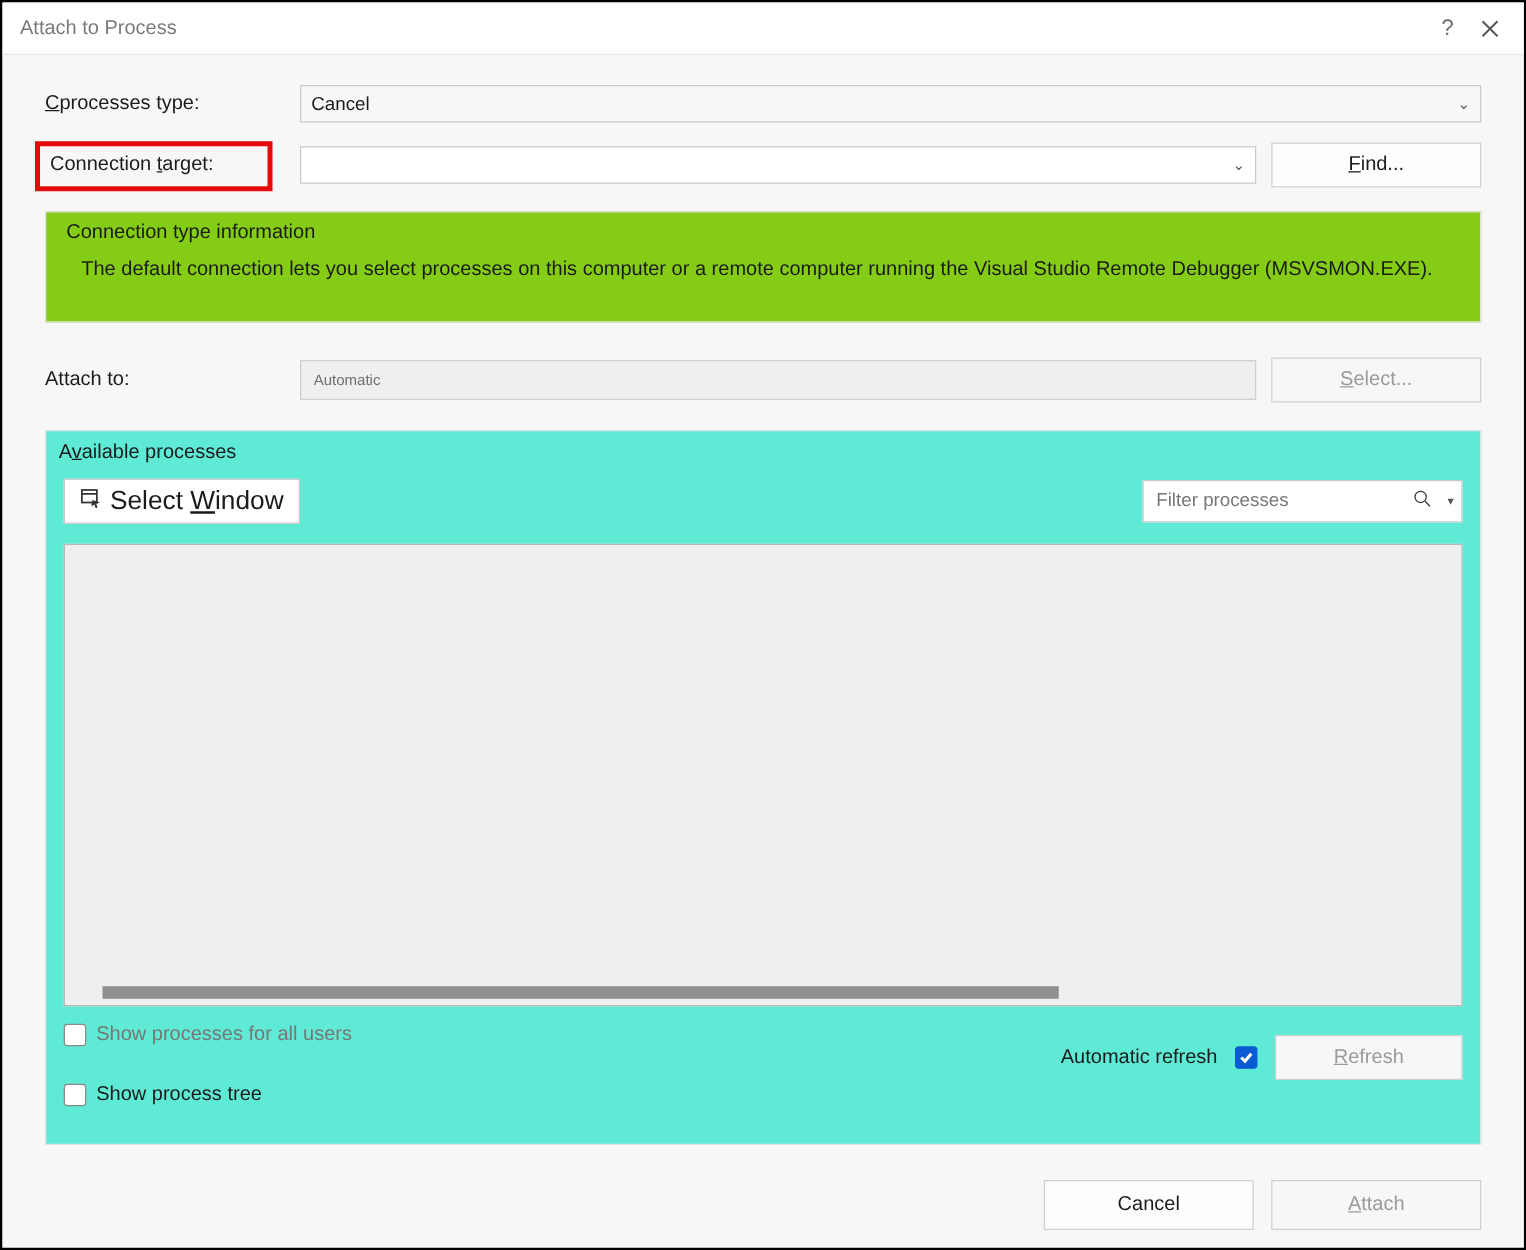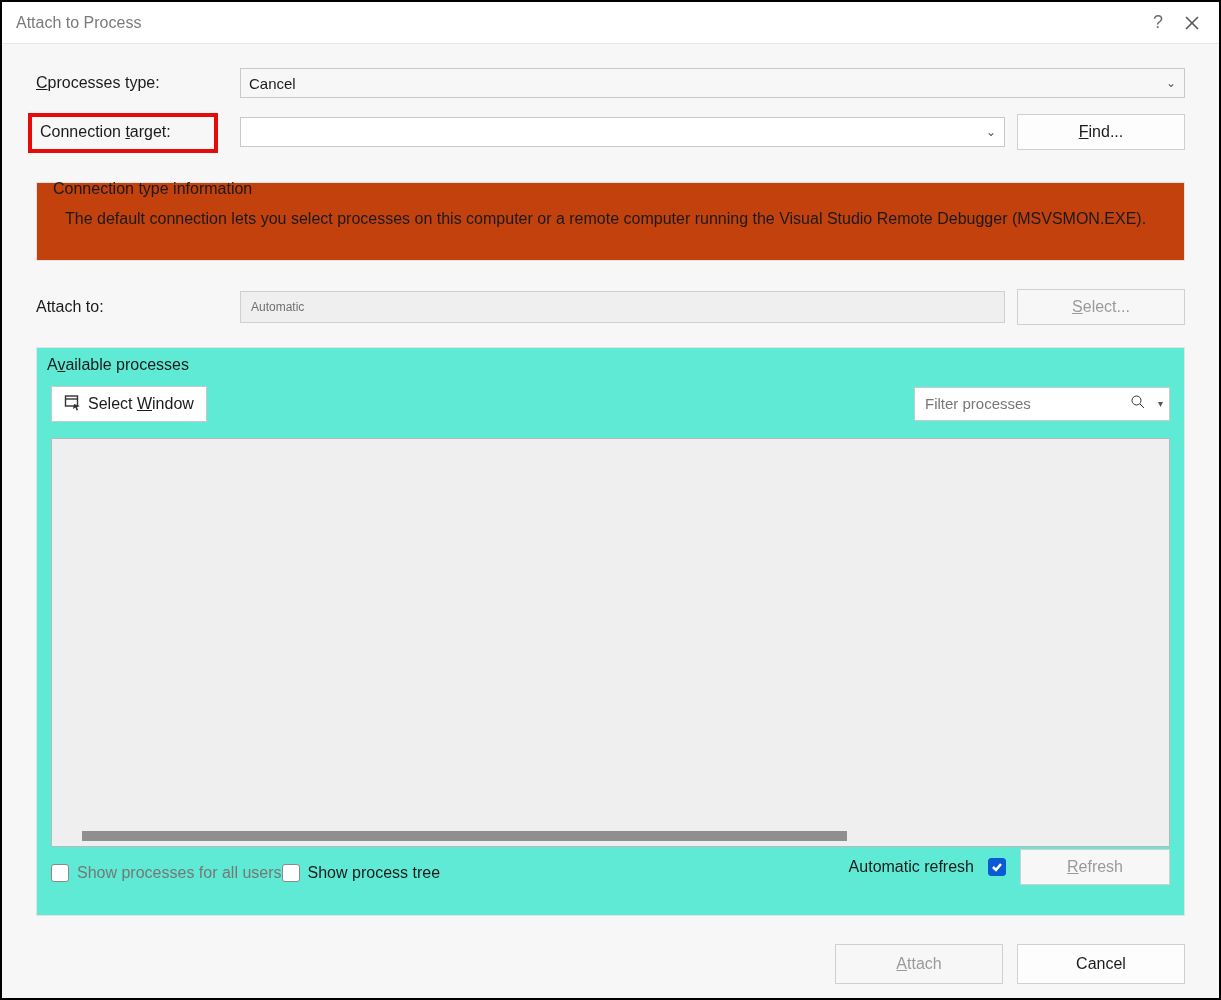--- a/index.html
+++ b/index.html
@@ -95,23 +95,23 @@
     display: inline-flex; align-items: center; justify-content: center;
     font-size: 16px;
     cursor: pointer;
   }
   .btn.disabled { color: #9a9a9a; background:#f7f7f7; cursor:default; }
   .btn .ul { text-decoration: underline; }
 
   
   .fieldset {
     border: 1px solid #e3e3e3;
-    background: #c2410c;
-    padding: 0 16px 28px 16px;
-    margin-top: 16px;
+    background: #84cc16;
+    padding: 10px 16px 28px 16px;
+    margin-top: 3px;
   }
   .fieldset .legend {
     font-size: 16px;
     color: #1b1b1b;
     line-height: 1;
     margin-top: -2px;
   }
   .fieldset .desc {
     font-size: 16px;
     margin-top: 10px;
@@ -145,21 +145,21 @@
   .toolbar-row {
     display:flex; align-items:center; justify-content:space-between;
     margin-top: 12px;
   }
   .select-window-btn {
     height: 36px;
     border: 1px solid #c9c9c9;
     background: #fff;
     display:inline-flex; align-items:center; gap:6px;
     padding: 0 12px;
-    font-size:16px;
+    font-size:21px;
     cursor:pointer;
   }
   .select-window-btn .ul { text-decoration: underline; }
   .select-window-btn svg { width:18px; height:18px; }
 
   .filter-box {
     width: 256px; height: 34px;
     border: 1px solid #c9c9c9;
     background: #fff;
     display:flex; align-items:center;
@@ -232,21 +232,21 @@
     background:#fff;
     display:inline-flex; align-items:center; justify-content:center;
   }
   .chk.checked { background:#0a5bd3; border-color:#0a5bd3; }
   .chk.checked svg { width:12px; height:12px; stroke:#fff; stroke-width:2.5; fill:none; }
 
   .bottom-row {
     display:flex; align-items:center; justify-content:space-between;
     margin-top: 2px;
   }
-  .bottom-row .left { display:flex; flex-direction:row; }
+  .bottom-row .left { display:flex; flex-direction:column; gap:18px; }
   .bottom-row .right { display:flex; align-items:center; gap:14px; }
   .auto-refresh-lbl { font-size:16px; }
 
   
   .footer {
     margin-top: 28px;
     display:flex; justify-content:flex-end; gap:14px;
   }
   .footer .btn { min-width: 168px; height:40px; }
 
@@ -371,20 +371,20 @@
               </svg>
           </span>
           <div class="btn disabled" style="min-width:150px">
             <span><span class="ul">R</span><span>efresh</span></span>
           </div>
         </div>
       </div>
     </div>
 
     <div class="footer">
+      <div class="btn">Cancel</div>
       <div class="btn disabled">
         <span><span class="ul">A</span><span>ttach</span></span>
       </div>
-      <div class="btn">Cancel</div>
     </div>
 
   </div>
 </div>
 
 </body></html>

